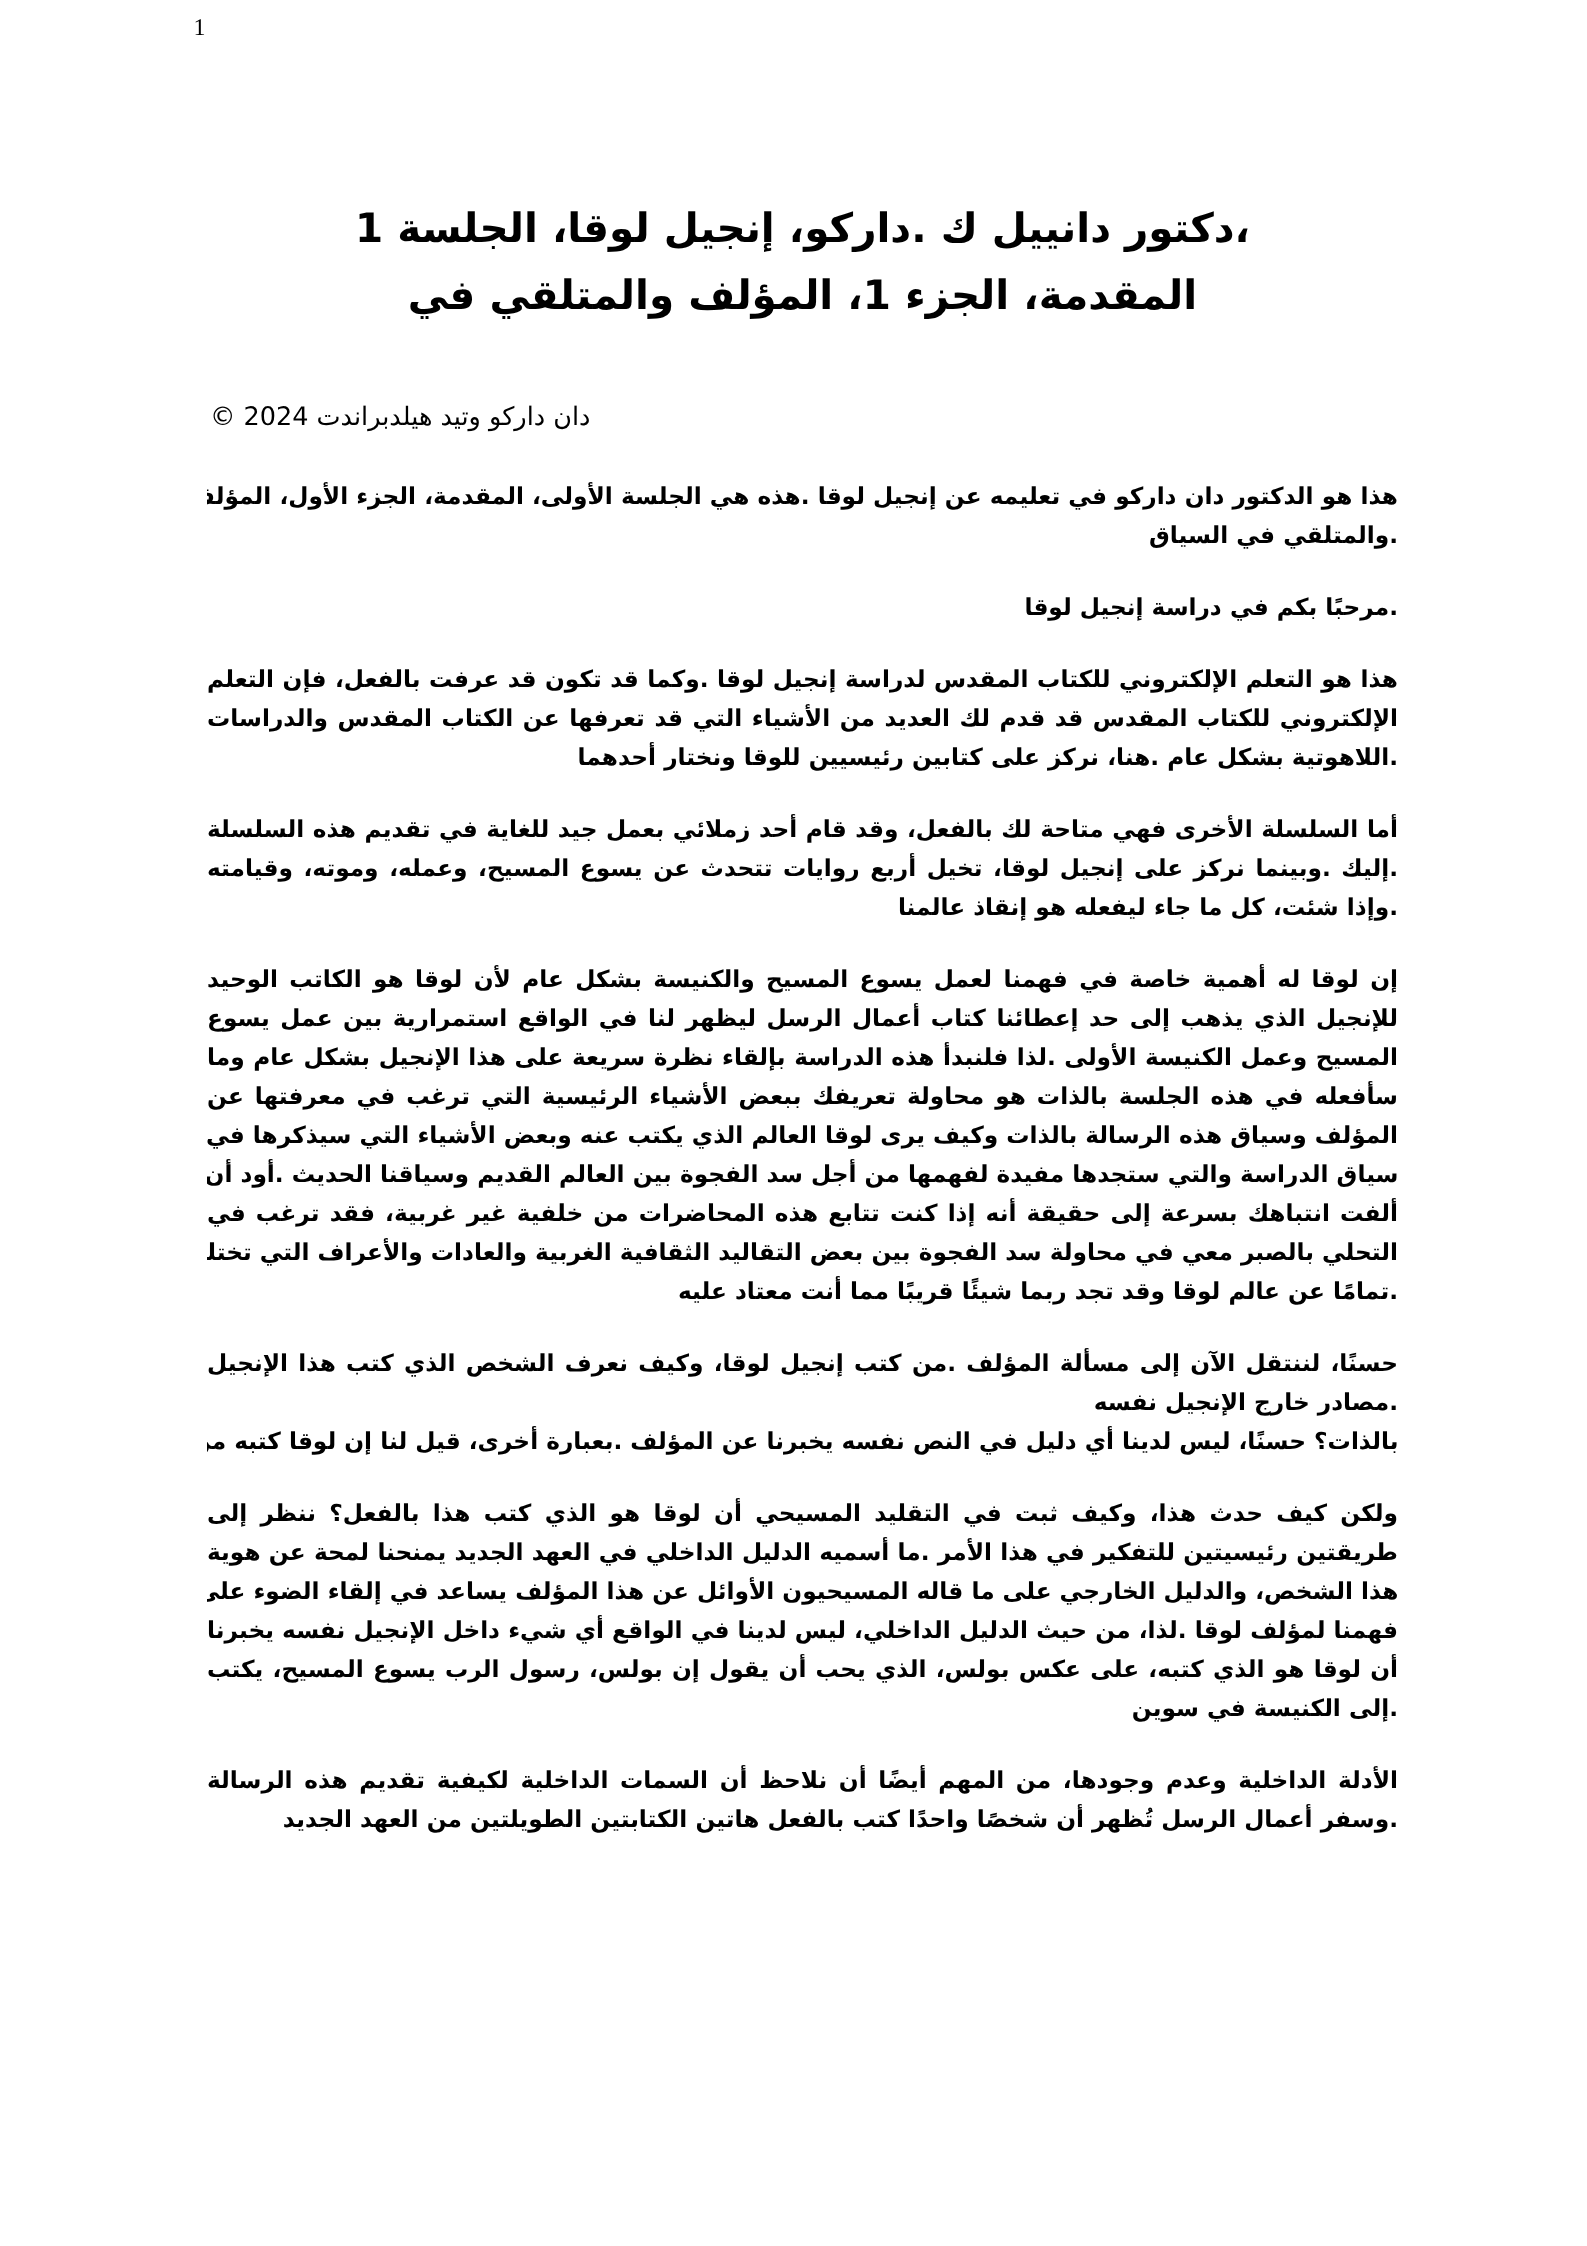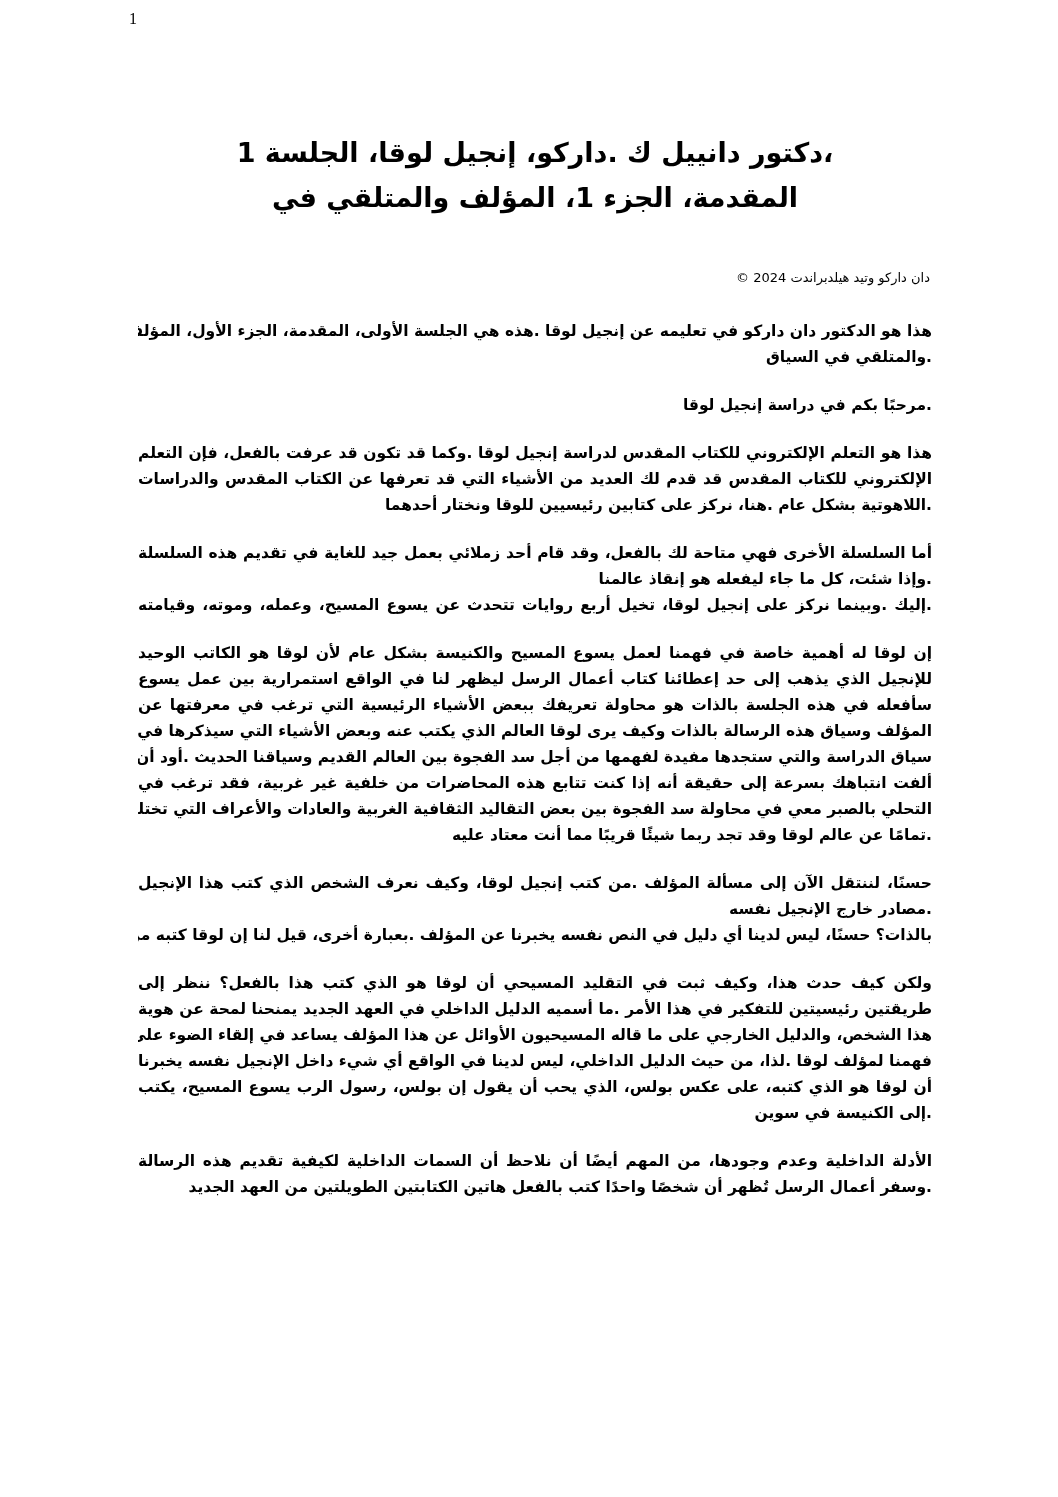--- a/index.html
+++ b/index.html
@@ -13,22 +13,22 @@
     }
     .title {
       position: absolute; left: 140px; width: 790px; top: 130px;
       text-align: center; direction: rtl;
       font-family: "DejaVu Sans", sans-serif; font-weight: bold;
       font-size: 27px; line-height: 45px;
     }
     .title .line { display: block; white-space: nowrap; text-align: center; }
     .copyright {
       position: absolute; left: 140px; width: 790px; top: 266px;
-      text-align: right; direction: rtl;
-      font-family: "DejaVu Sans", sans-serif; font-size: 13px; line-height: 24px;
+      text-align: left; direction: rtl;
+      font-family: "DejaVu Sans", sans-serif; font-size: 17px; line-height: 24px;
     }
     .body { position: absolute; left: 138px; width: 794px; top: 318px; }
     .para { direction: rtl; margin: 0 0 22px 0; font-weight: bold; }
     .para .line {
       display: block; white-space: nowrap; text-align: justify;
       text-align-last: justify;
       font-family: "DejaVu Sans", sans-serif; font-size: 15.5px; line-height: 26px;
       height: 26px; overflow: hidden;
     }
     .para .line.last { text-align-last: right; }
@@ -53,26 +53,27 @@
   <p class="para" style="">
     <span class="line last">.مرحبًا بكم في دراسة إنجيل لوقا</span>
   </p>
   <p class="para">
     <span class="line">هذا هو التعلم الإلكتروني للكتاب المقدس لدراسة إنجيل لوقا .وكما قد تكون قد عرفت بالفعل، فإن التعلم</span>
     <span class="line">الإلكتروني للكتاب المقدس قد قدم لك العديد من الأشياء التي قد تعرفها عن الكتاب المقدس والدراسات</span>
     <span class="line last">.اللاهوتية بشكل عام .هنا، نركز على كتابين رئيسيين للوقا ونختار أحدهما</span>
   </p>
   <p class="para">
     <span class="line">أما السلسلة الأخرى فهي متاحة لك بالفعل، وقد قام أحد زملائي بعمل جيد للغاية في تقديم هذه السلسلة</span>
+    <span class="line">.إليك .وبينما نركز على إنجيل لوقا، تخيل أربع روايات تتحدث عن يسوع المسيح، وعمله، وموته، وقيامته</span>
     <span class="line last">.وإذا شئت، كل ما جاء ليفعله هو إنقاذ عالمنا</span>
-    <span class="line">.إليك .وبينما نركز على إنجيل لوقا، تخيل أربع روايات تتحدث عن يسوع المسيح، وعمله، وموته، وقيامته</span>
   </p>
   <p class="para">
     <span class="line">إن لوقا له أهمية خاصة في فهمنا لعمل يسوع المسيح والكنيسة بشكل عام لأن لوقا هو الكاتب الوحيد</span>
     <span class="line">للإنجيل الذي يذهب إلى حد إعطائنا كتاب أعمال الرسل ليظهر لنا في الواقع استمرارية بين عمل يسوع</span>
+    <span class="line">المسيح وعمل الكنيسة الأولى .لذا فلنبدأ هذه الدراسة بإلقاء نظرة سريعة على هذا الإنجيل بشكل عام وما</span>
     <span class="line">سأفعله في هذه الجلسة بالذات هو محاولة تعريفك ببعض الأشياء الرئيسية التي ترغب في معرفتها عن</span>
     <span class="line">المؤلف وسياق هذه الرسالة بالذات وكيف يرى لوقا العالم الذي يكتب عنه وبعض الأشياء التي سيذكرها في</span>
     <span class="line">سياق الدراسة والتي ستجدها مفيدة لفهمها من أجل سد الفجوة بين العالم القديم وسياقنا الحديث .أود أن</span>
     <span class="line">ألفت انتباهك بسرعة إلى حقيقة أنه إذا كنت تتابع هذه المحاضرات من خلفية غير غربية، فقد ترغب في</span>
     <span class="line">التحلي بالصبر معي في محاولة سد الفجوة بين بعض التقاليد الثقافية الغربية والعادات والأعراف التي تختلف</span>
     <span class="line last">.تمامًا عن عالم لوقا وقد تجد ربما شيئًا قريبًا مما أنت معتاد عليه</span>
   </p>
   <p class="para">
     <span class="line">حسنًا، لننتقل الآن إلى مسألة المؤلف .من كتب إنجيل لوقا، وكيف نعرف الشخص الذي كتب هذا الإنجيل</span>
     <span class="line last">.مصادر خارج الإنجيل نفسه</span>

